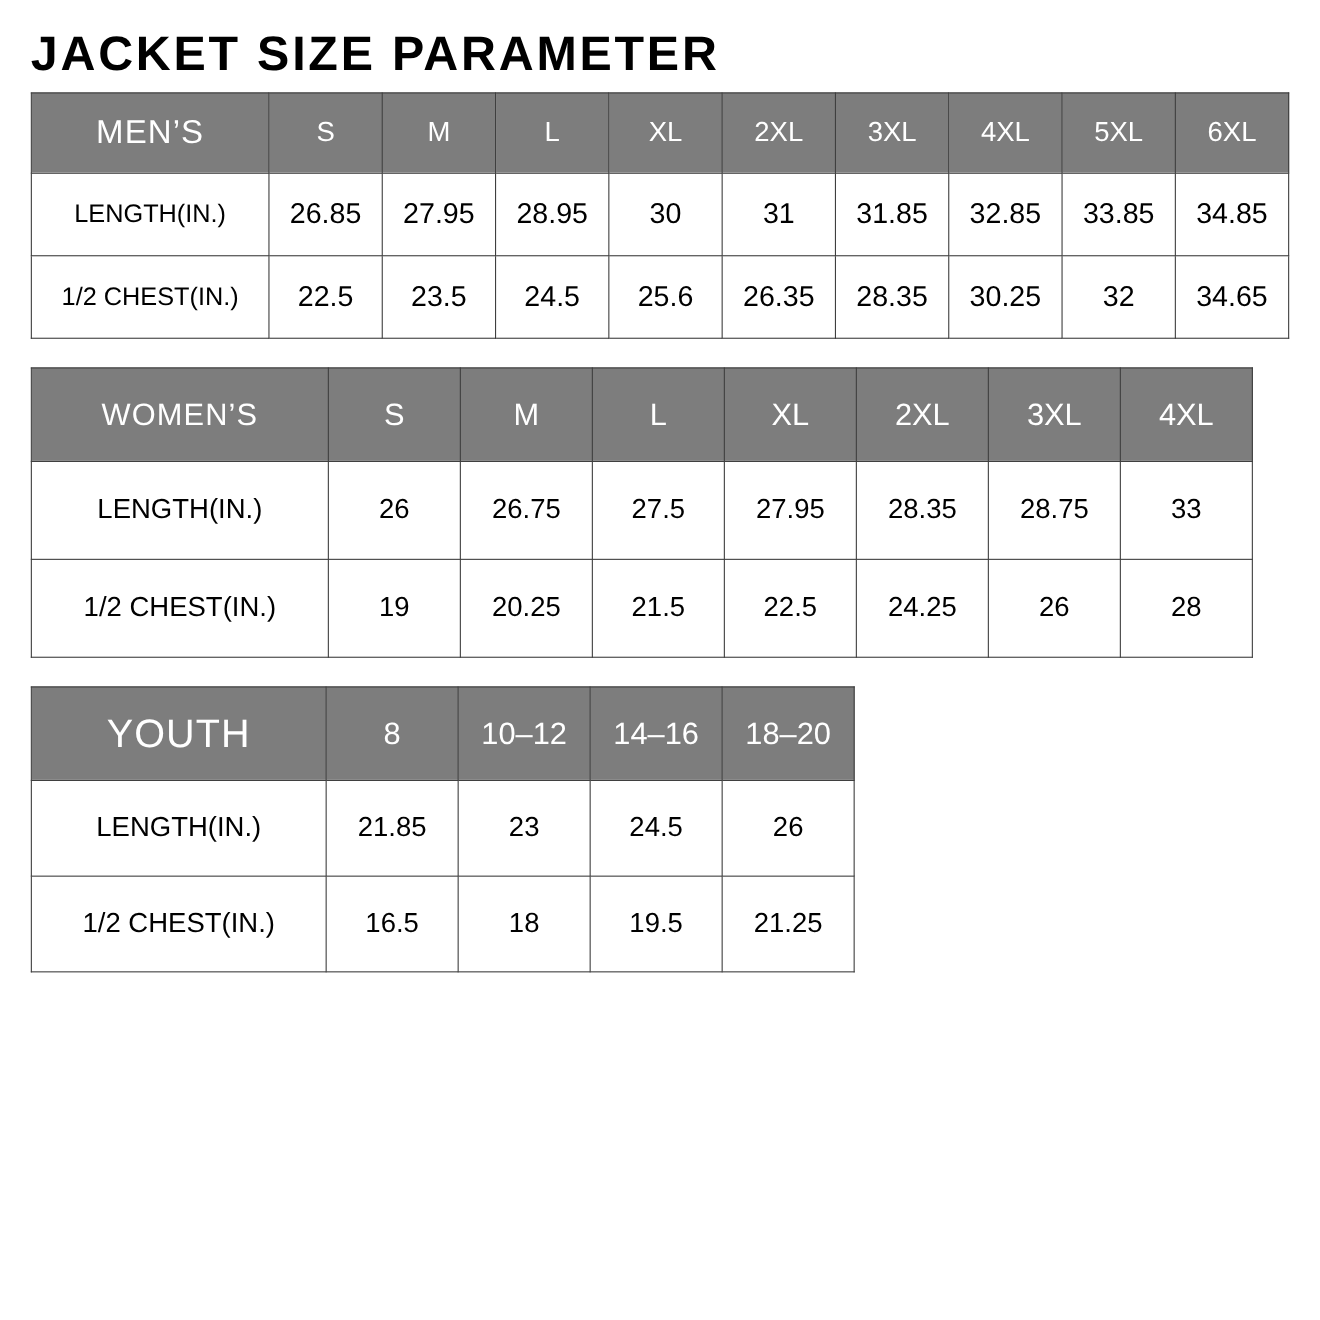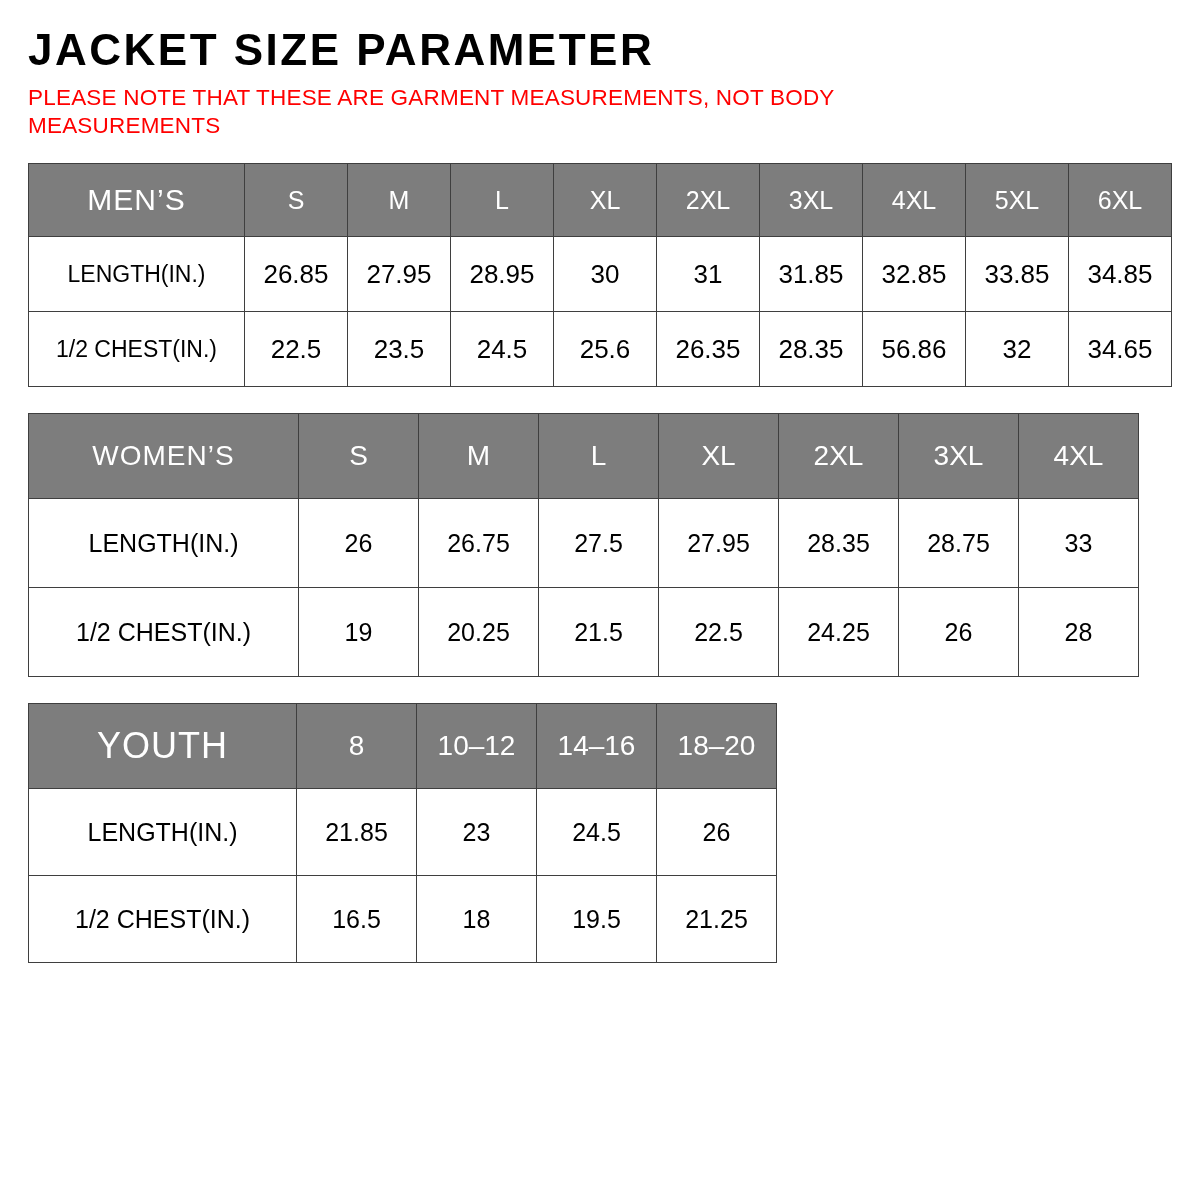--- a/index.html
+++ b/index.html
@@ -84,21 +84,20 @@
   .footer p { margin: 0; }
   .footer p.second { margin-top: 26px; font-size: 22.5px; }
 </style>
 </head>
 <body>
 
 <div class="page">
 
   <h1 class="title">JACKET SIZE PARAMETER</h1>
 
-  <p class="note">PLEASE NOTE THAT THESE ARE GARMENT MEASUREMENTS, NOT BODY MEASUREMENTS</p>
 
   <table class="sizechart t-men">
     <colgroup>
       <col style="width:216px">
       <col style="width:103px">
         <col style="width:103px">
         <col style="width:103px">
       <col style="width:103px">
         <col style="width:103px">
         <col style="width:103px">
@@ -134,21 +133,21 @@
         <td>34.85</td>
       </tr>
       <tr>
         <td class="rowhead">1/2 CHEST(IN.)</td>
         <td>22.5</td>
         <td>23.5</td>
         <td>24.5</td>
         <td>25.6</td>
         <td>26.35</td>
         <td>28.35</td>
-        <td>56.86</td>
+        <td>30.25</td>
         <td>32</td>
         <td>34.65</td>
       </tr>
     </tbody>
   </table>
 
   <table class="sizechart t-women">
     <colgroup>
       <col style="width:270px">
       <col style="width:120px">

